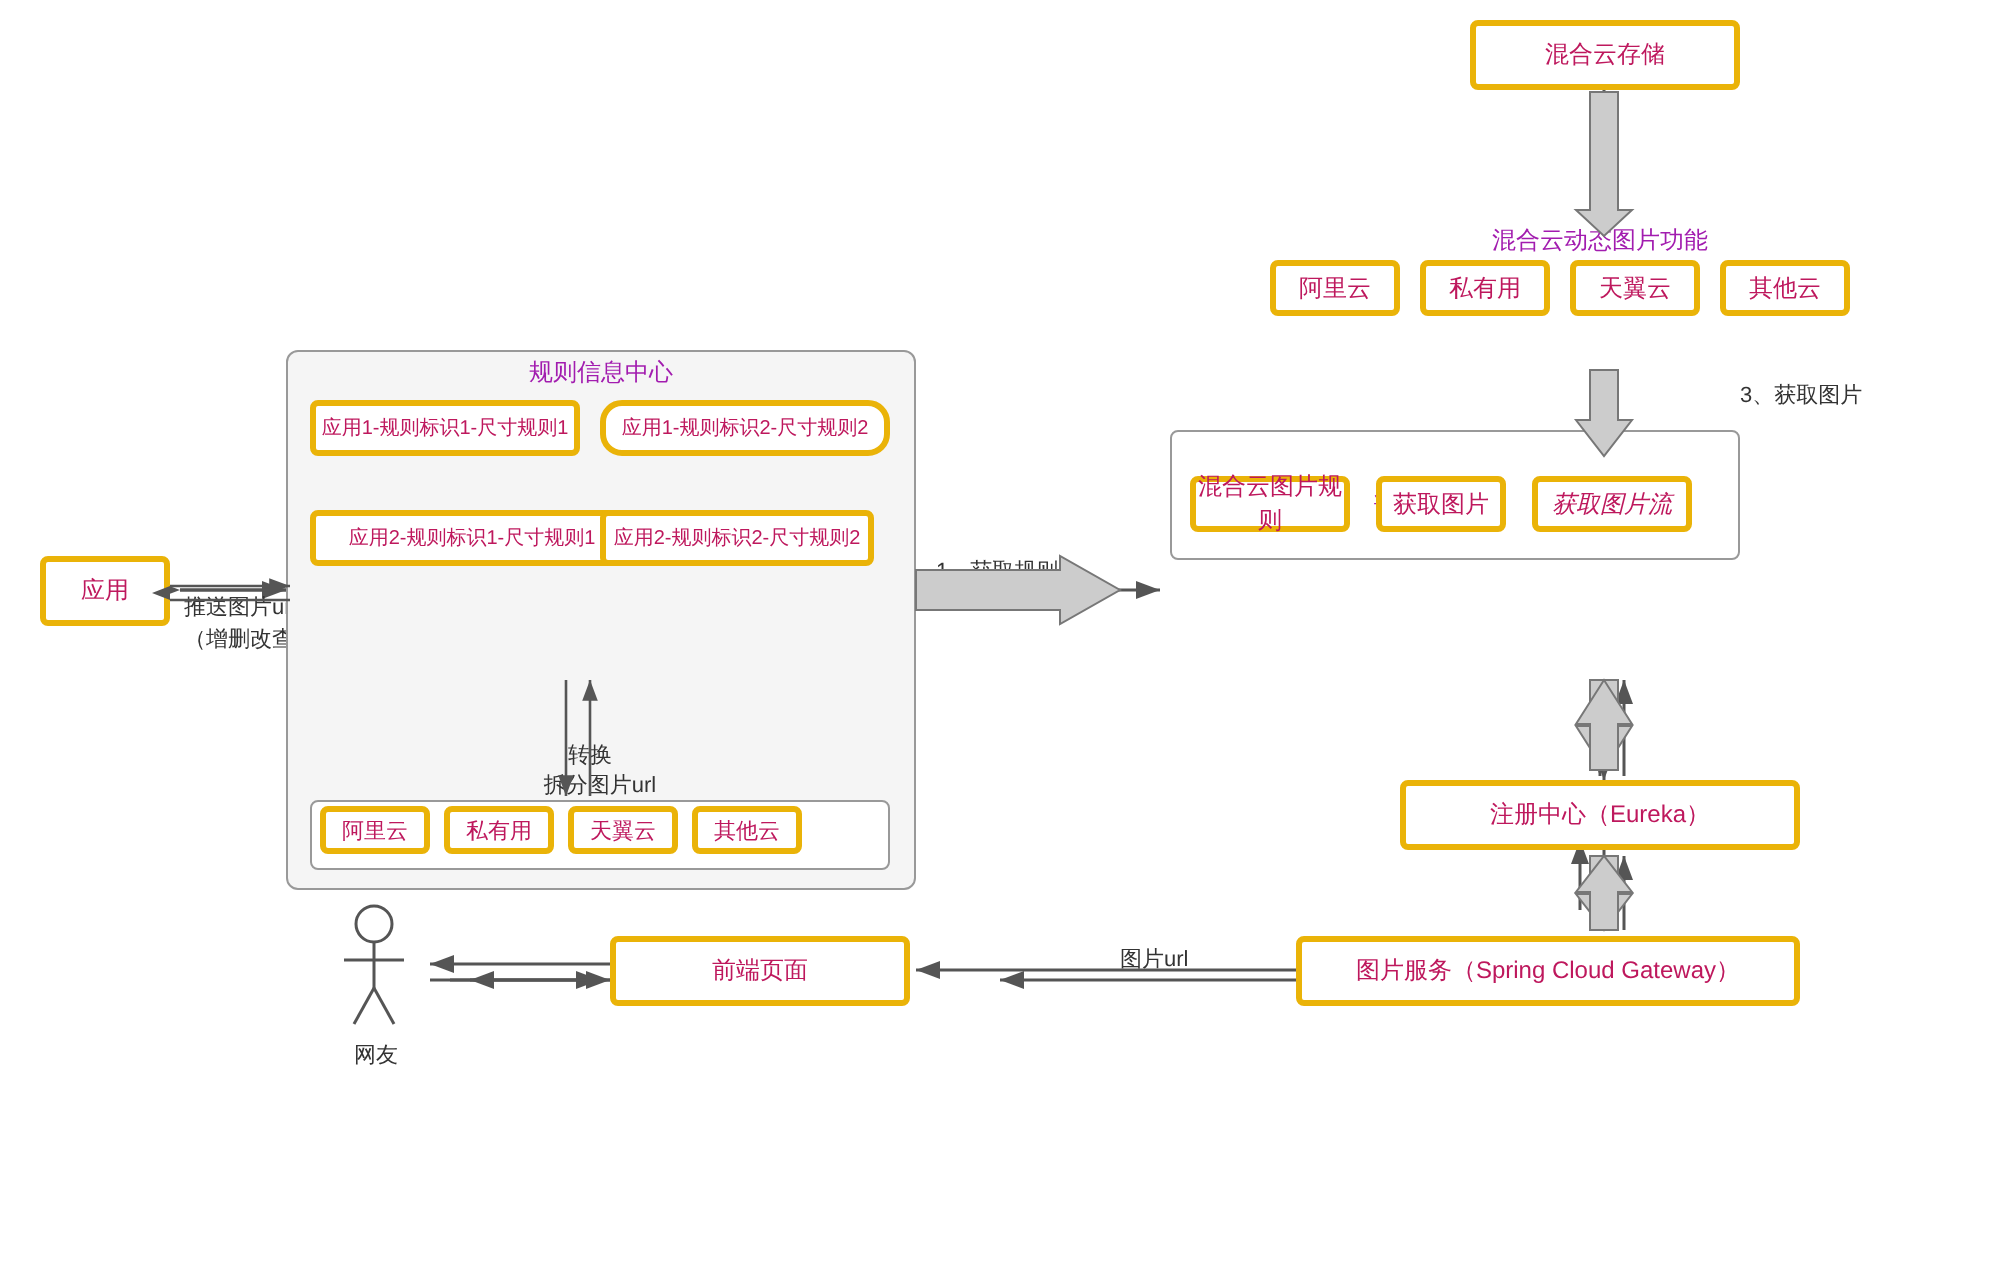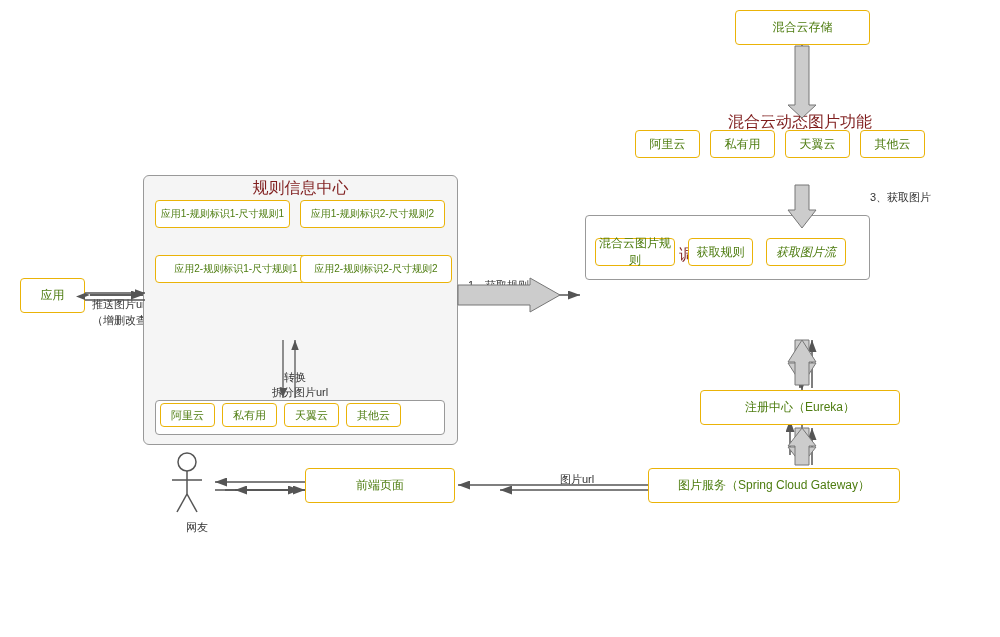--- a/index.html
+++ b/index.html
@@ -15,43 +15,43 @@
     .diagram-container {
       position: absolute;
       top: 0; left: 0;
       width: 1000px;
       height: 637px;
     }
     
     .box {
       position: absolute;
       background: #fff;
-      border: 1px solid #eab308;
+      border: 3px solid #eab308;
       display: flex;
       align-items: center;
       justify-content: center;
       text-align: center;
       font-size: 12px;
-      color: #4d7c0f;
+      color: #be185d;
     }
     .box-rounded {
       border-radius: 4px;
     }
     
     .group-box {
       position: absolute;
       background: #f5f5f5;
       border: 1px solid #999;
       border-radius: 6px;
     }
     .group-label {
       position: absolute;
       text-align: center;
-      font-size: 16px;
-      color: #7f1d1d;
+      font-size: 12px;
+      color: #a21caf;
     }
     
     svg.arrows {
       position: absolute;
       top: 0; left: 0;
       width: 1000px;
       height: 637px;
       pointer-events: none;
     }
     .arrow-line {
@@ -145,21 +145,21 @@
   </div>
 
   <div class="group-label" style="left:576px; top:220px; width:270px; text-align:center;margin-top:25px;">
     <span>调度中心</span>
   </div>
 
   <div class="box box-rounded" style="left:595px; top:238px; width:80px; height:28px;">
     <span>混合云图片规则</span>
   </div>
   <div class="box box-rounded" style="left:688px; top:238px; width:65px; height:28px;">
-    <span>获取规则</span>
+    <span>获取图片</span>
   </div>
   <div class="box box-rounded" style="left:766px; top:238px; width:80px; height:28px;font-style:italic;">
     <span>获取图片流</span>
   </div>
 
   <div style="position:absolute; left:585px; top:215px; width:285px; height:65px; border:1px solid #999; border-radius:4px; pointer-events:none;"></div>
 
   <div class="small-label" style="left:468px; top:278px;">
     <span>1、获取规则</span>
   </div>
@@ -190,28 +190,28 @@
 
   <div class="group-box" style="left:143px; top:175px; width:315px; height:270px;">
   </div>
   <div class="group-label" style="left:143px; top:178px; width:315px; text-align:center;">
     <span>规则信息中心</span>
   </div>
 
   <div class="box box-rounded" style="left:155px; top:200px; width:135px; height:28px;justify-content:center;">
     <span style="font-size:10px;">应用1-规则标识1-尺寸规则1</span>
   </div>
-  <div class="box box-rounded" style="left:300px; top:200px; width:145px; height:28px;">
+  <div class="box box-rounded" style="left:300px; top:200px; width:145px; height:28px;border-radius:11px;">
     <span style="font-size:10px;">应用1-规则标识2-尺寸规则2</span>
   </div>
 
   <div class="box box-rounded" style="left:155px; top:255px; width:162px; height:28px;">
     <span style="font-size:10px;">应用2-规则标识1-尺寸规则1</span>
   </div>
-  <div class="box box-rounded" style="left:300px; top:255px; width:152px; height:28px;">
+  <div class="box box-rounded" style="left:300px; top:255px; width:137px; height:28px;">
     <span style="font-size:10px;">应用2-规则标识2-尺寸规则2</span>
   </div>
 
   <div class="small-label" style="left:275px; top:370px; width:40px; text-align:center;">
     <span>转换</span>
   </div>
 
   <div style="position:absolute; left:155px; top:400px; width:290px; height:35px; border:1px solid #999; border-radius:4px; background:#fff;"></div>
   <div class="small-label" style="left:155px; top:385px; width:290px; text-align:center;">
     <span>拆分图片url</span>
@@ -235,21 +235,21 @@
       <circle cx="20" cy="10" r="9" stroke="#555" stroke-width="1.5" fill="white"></circle>
 
       <line x1="20" y1="19" x2="20" y2="42" stroke="#555" stroke-width="1.5"></line>
 
       <line x1="5" y1="28" x2="35" y2="28" stroke="#555" stroke-width="1.5"></line>
 
       <line x1="20" y1="42" x2="10" y2="60" stroke="#555" stroke-width="1.5"></line>
       <line x1="20" y1="42" x2="30" y2="60" stroke="#555" stroke-width="1.5"></line>
     </svg>
   </div>
-  <div class="small-label" style="left:168px; top:520px; width:40px; text-align:right;">
+  <div class="small-label" style="left:168px; top:520px; width:40px; text-align:center;">
     <span>网友</span>
   </div>
 
   <svg class="arrows">
 
     <line x1="800" y1="340" x2="800" y2="388" stroke="#555" stroke-width="1.5" marker-end="url(#arrowhead)"></line>
     <line x1="812" y1="388" x2="812" y2="340" stroke="#555" stroke-width="1.5" marker-end="url(#arrowhead)"></line>
 
     <line x1="800" y1="428" x2="800" y2="465" stroke="#555" stroke-width="1.5" marker-end="url(#arrowhead)"></line>
     <line x1="812" y1="465" x2="812" y2="428" stroke="#555" stroke-width="1.5" marker-end="url(#arrowhead)"></line>

